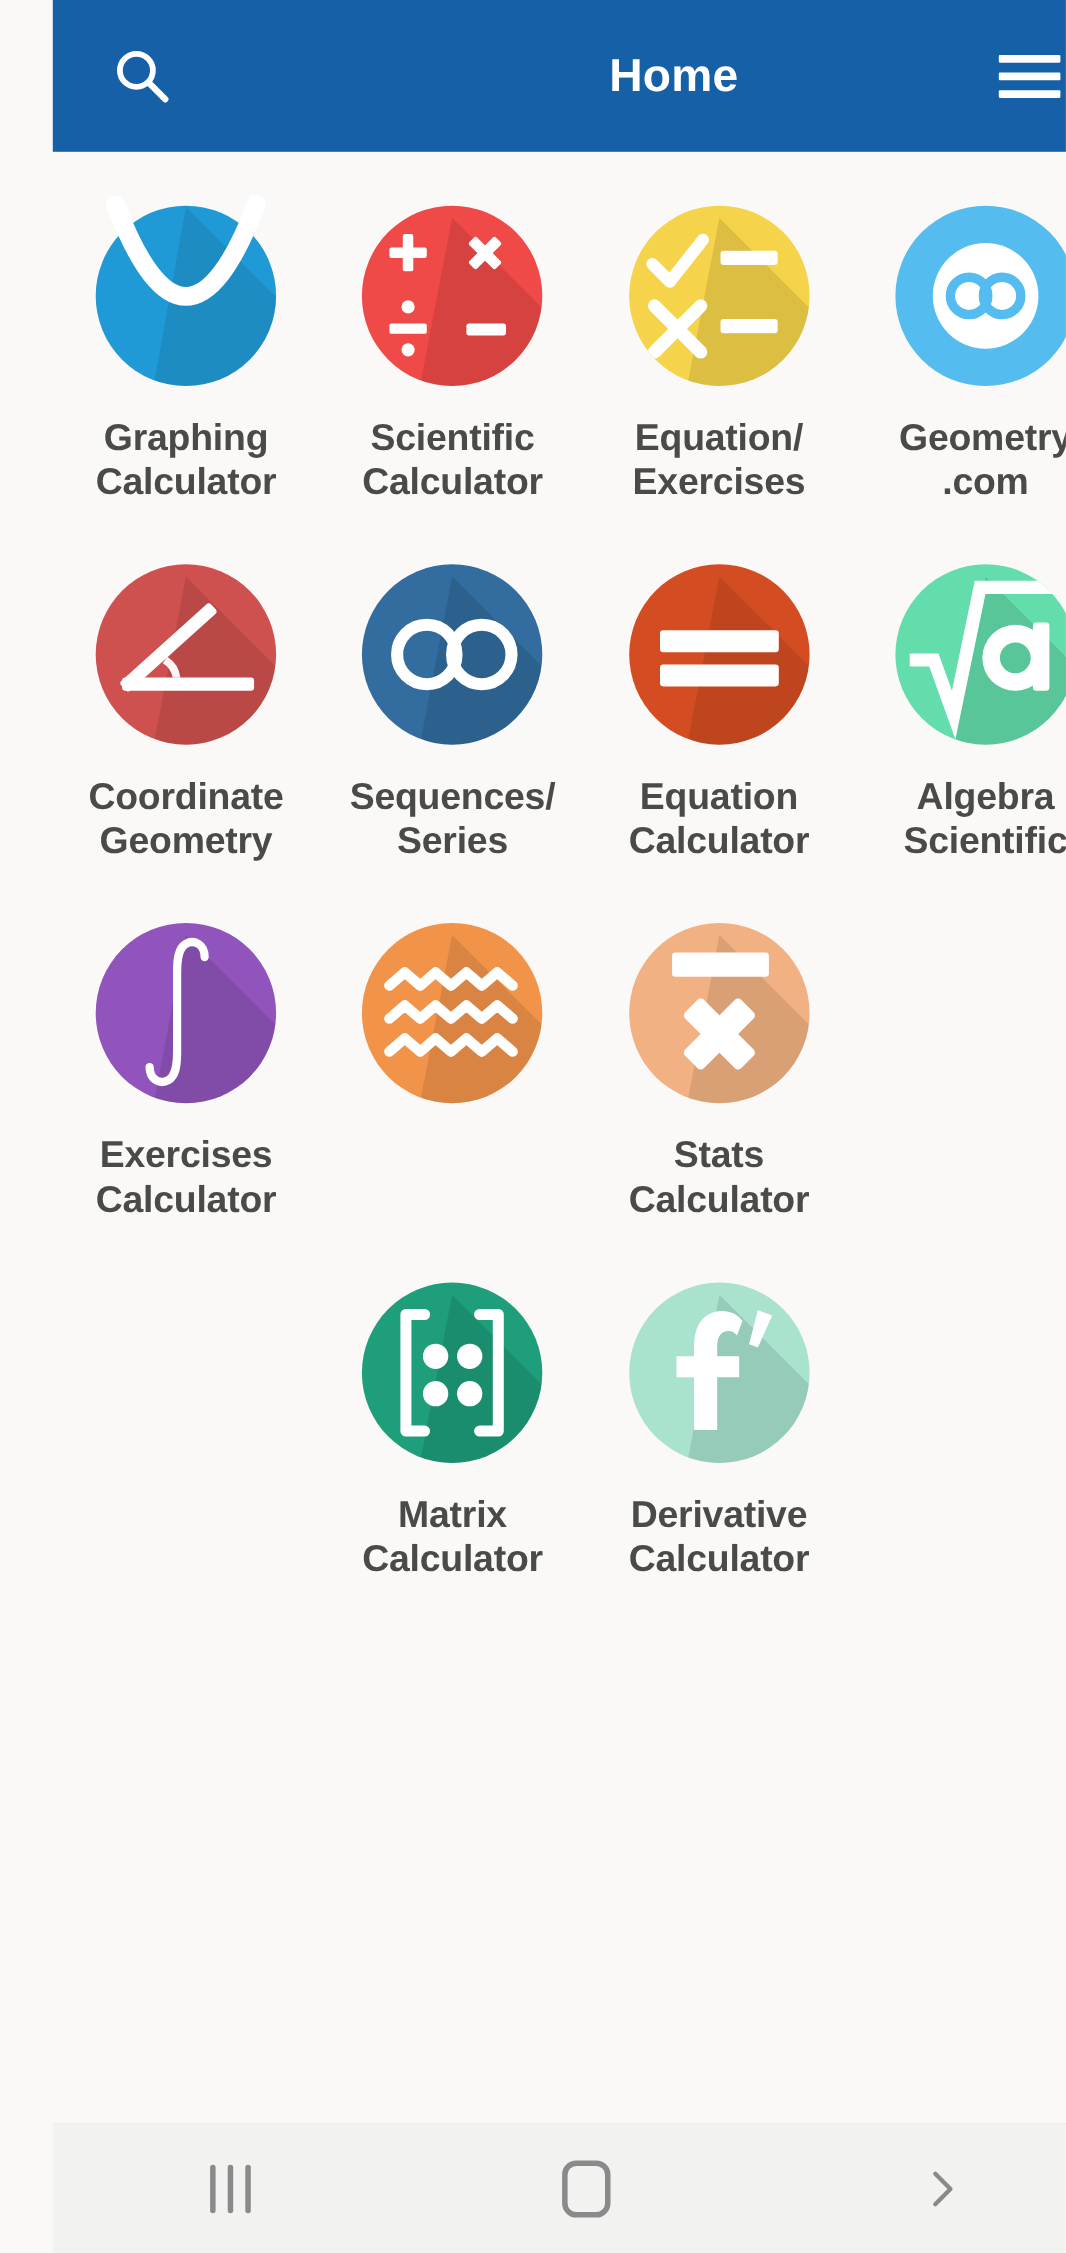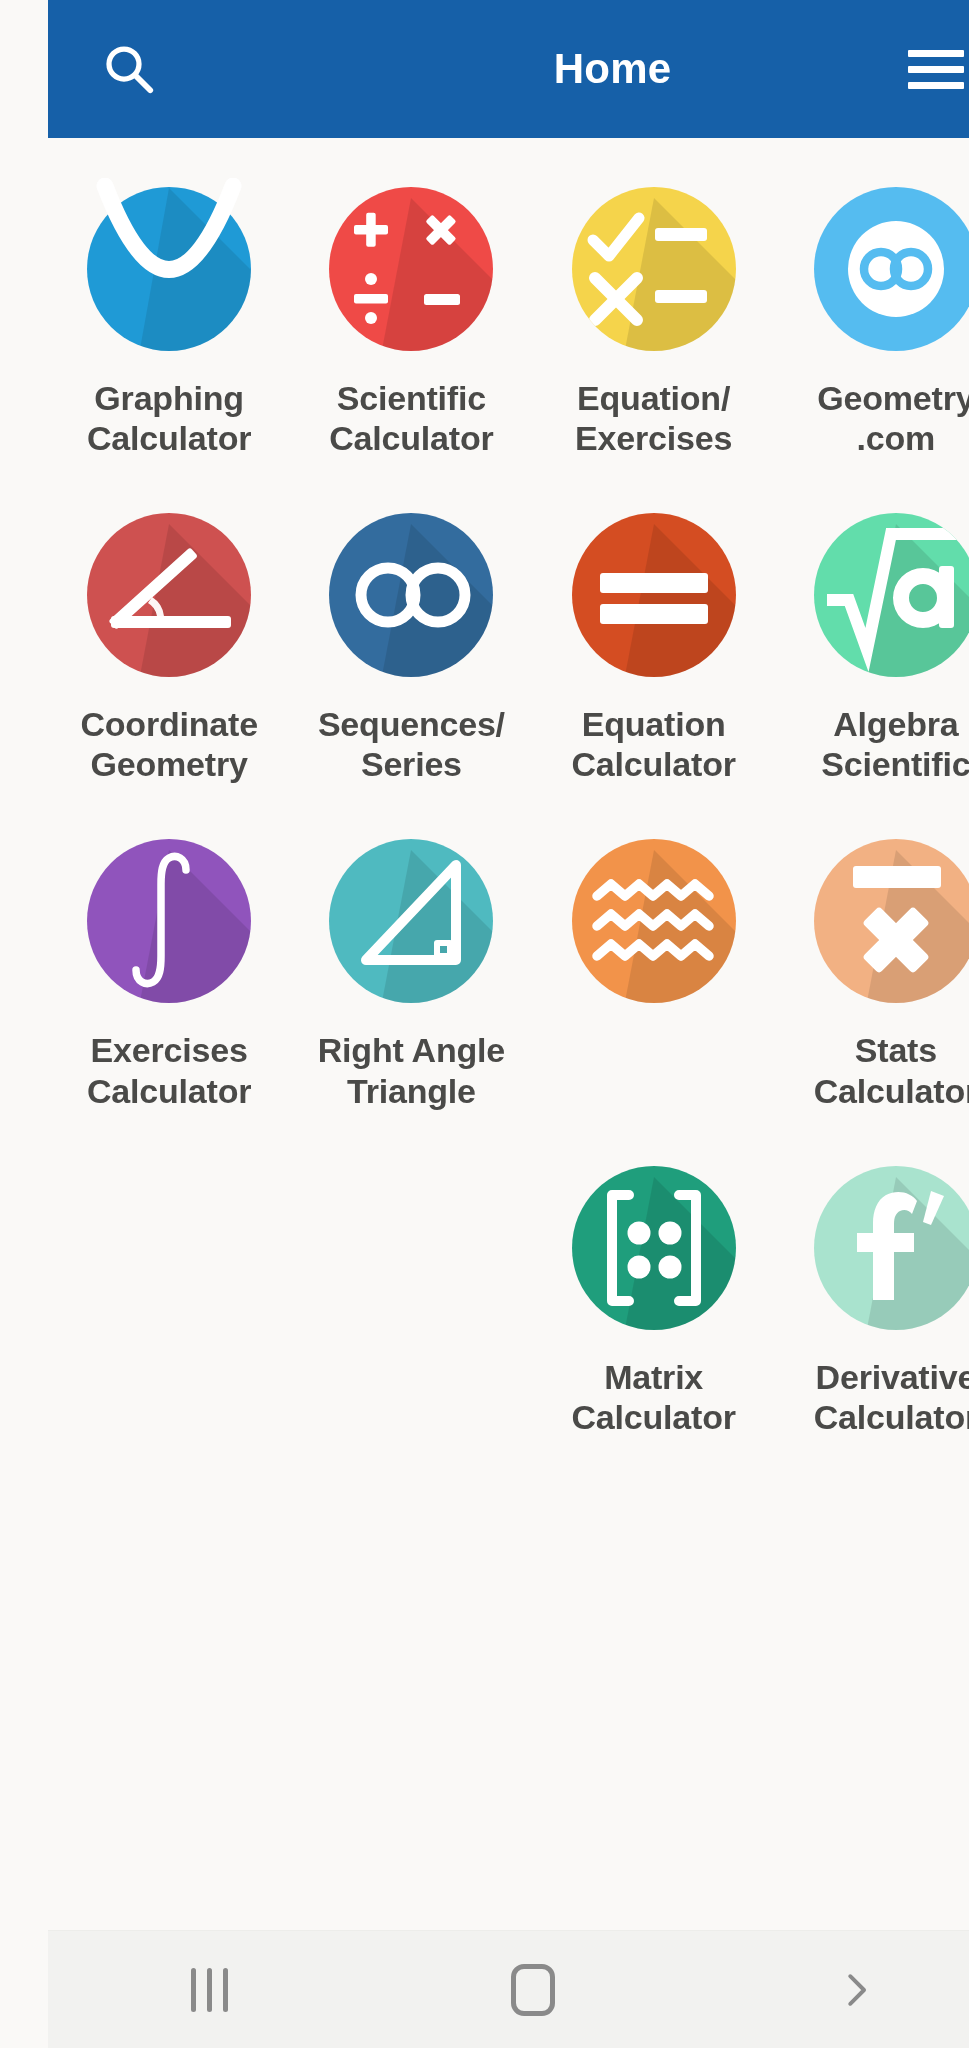--- a/index.html
+++ b/index.html
@@ -288,43 +288,20 @@
       <g clip-path="url(#clip-integral-icon)">
         <polygon points="91,20 182,111 182,182 60,182" fill="rgba(0,0,0,0.10)"></polygon>
       </g>
       <g clip-path="url(#clip-integral-icon)">
         <path d="M108 40 c0 -12 -10 -16 -17 -12 c-7 4 -8 14 -8 26 l0 72 c0 12 -1 22 -8 26 c-7 4 -17 0 -17 -12" fill="none" stroke="#FFFFFF" stroke-width="7.5" stroke-linecap="round"></path>
               </g>
     </svg>
           </div>
           <div class="cell-label">Exercises
 Calculator</div>
-        </div>
-        <div class="cell">
-          <div class="icon-wrap">
-    <svg viewBox="0 0 182 182" aria-hidden="true">
-      <defs>
-        <clipPath id="clip-right-triangle-icon">
-                  <circle cx="91" cy="91" r="82"></circle>
-                </clipPath>
-      </defs>
-      <circle cx="91" cy="91" r="82" fill="#4FBAC0"></circle>
-      <g clip-path="url(#clip-right-triangle-icon)">
-        <polygon points="91,20 182,111 182,182 60,182" fill="rgba(0,0,0,0.10)"></polygon>
-      </g>
-      <g clip-path="url(#clip-right-triangle-icon)">
-        <g fill="none" stroke="#FFFFFF" stroke-width="10" stroke-linejoin="round">
-          <polygon points="46,130 136,130 136,35"></polygon>
-          <rect x="117" y="113" width="13" height="13" stroke-width="6"></rect>
-        </g>
-              </g>
-    </svg>
-          </div>
-          <div class="cell-label">Right Angle
-Triangle</div>
         </div>
         <div class="cell">
           <div class="icon-wrap">
     <svg viewBox="0 0 182 182" aria-hidden="true">
       <defs>
         <clipPath id="clip-zigzag-lines-icon">
                   <circle cx="91" cy="91" r="82"></circle>
                 </clipPath>
       </defs>
       <circle cx="91" cy="91" r="82" fill="#F2934A"></circle>

